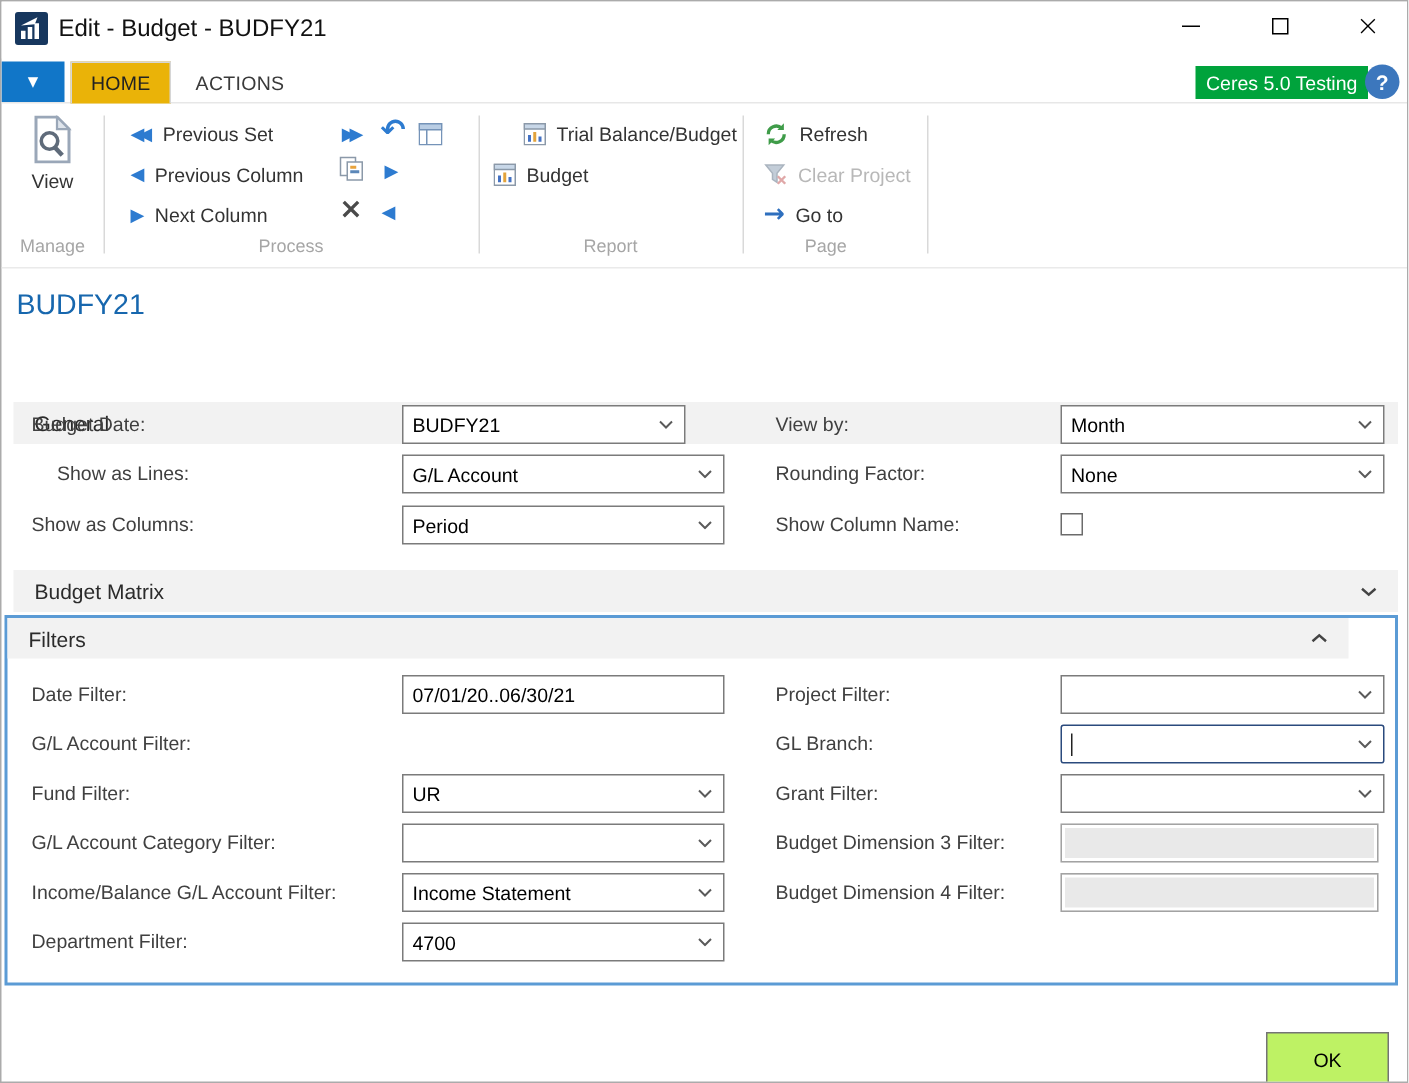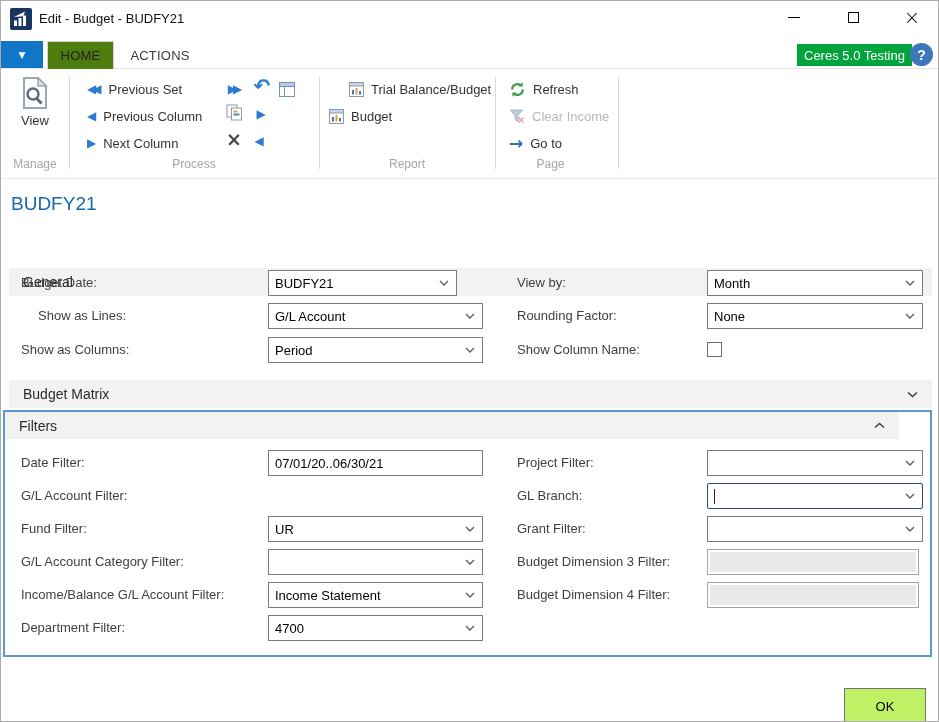--- a/index.html
+++ b/index.html
@@ -4,34 +4,34 @@
 <style>
   * { margin:0; padding:0; box-sizing:border-box; }
   html,body { background:#fff; }
   body { font-family:"Liberation Sans", sans-serif; }
   .window { position:relative; width:939px; height:722px; background:#fff;
             border:1px solid #ababab; overflow:hidden; }
   .abs { position:absolute; }
 
   
   .titlebar { position:absolute; left:0; top:0; width:100%; height:38px; background:#fff; }
-  .tb-title { position:absolute; left:38px; top:10px; font-size:13px; color:#111; white-space:nowrap; }
+  .tb-title { position:absolute; left:38px; top:10px; font-size:16px; color:#111; white-space:nowrap; }
   .winbtn { position:absolute; top:0; width:44px; height:32px; display:flex; align-items:center; justify-content:center; cursor:default; }
   .minbar { width:12px; height:1px; background:#000; }
   .maxsq  { width:11px; height:11px; border:1px solid #000; background:#fff; }
   .closex { font-size:19px; font-weight:300; color:#000; font-family:"DejaVu Sans",sans-serif; line-height:1; }
 
   
   .tabline { position:absolute; left:0; top:67px; width:100%; height:1px; background:#e7e7e7; }
   .appmenu { position:absolute; left:0; top:40px; width:42px; height:27px; background:#1176c8;
              display:flex; align-items:center; justify-content:center; }
   .appmenu span { color:#fff; font-size:9px; font-family:"DejaVu Sans",sans-serif; }
   .tab { position:absolute; top:40px; height:28px; display:flex; align-items:center; justify-content:center;
          font-size:13px; color:#3a3a3a; letter-spacing:.2px; z-index:2; }
-  .tab.active { background:#4d7c0f; border:1px solid #d6d6d6; border-bottom:none; color:#222; }
+  .tab.active { background:#eab308; border:1px solid #d6d6d6; border-bottom:none; color:#222; }
   .badge { position:absolute; top:43px; height:22px; background:#00a33c; color:#fff; font-size:13px;
            display:flex; align-items:center; padding:0 7px; }
   .helpbtn { position:absolute; top:42px; width:23px; height:23px; border-radius:50%; background:#3c77bd;
              color:#fff; font-size:14px; font-weight:bold; display:flex; align-items:center; justify-content:center; }
 
   
   .ribbon-bottom { position:absolute; left:0; top:177px; width:100%; height:1px; background:#eaeaea; }
   .sep { position:absolute; top:76px; height:92px; width:1px; background:#d9d9d9; }
   .grplabel { position:absolute; top:156px; font-size:12px; color:#a6a6a6; text-align:center; }
   .rbtn { position:absolute; height:24px; display:flex; align-items:center; gap:7px; font-size:13px;
@@ -196,21 +196,21 @@
       <path d="M13.8 8.5 a5.3 5.3 0 0 1 -9 3.9" fill="none" stroke="#3f9c49" stroke-width="2.2"></path>
       <path d="M3.4 15.8 v-4.4 h4.4 z" fill="#3f9c49"></path>
     </svg>
     <span>Refresh</span>
   </div>
   <div class="rbtn disabled" style="left:508px;top:103px;">
     <svg width="16" height="16">
       <path d="M1.5 2 h12 l-4.5 5.5 v6 l-3-2 v-4 z" fill="#c3cdd8" stroke="#aab4bf"></path>
       <path d="M9.5 9.5 l5 5 M14.5 9.5 l-5 5" stroke="#e0a8a8" stroke-width="1.6"></path>
     </svg>
-    <span>Clear Income</span>
+    <span>Clear Project</span>
   </div>
   <div class="rbtn" style="left:508px;top:130px;">
     <span class="goarrow">→</span>
     <span>Go to</span>
   </div>
   <div class="grplabel" style="left:488px;width:123px;">Page</div>
 
   <div class="page-title">BUDFY21</div>
 
   <div class="sechdr" style="left:8px;top:247px;width:923px;height:28px;margin-top:20px;">

